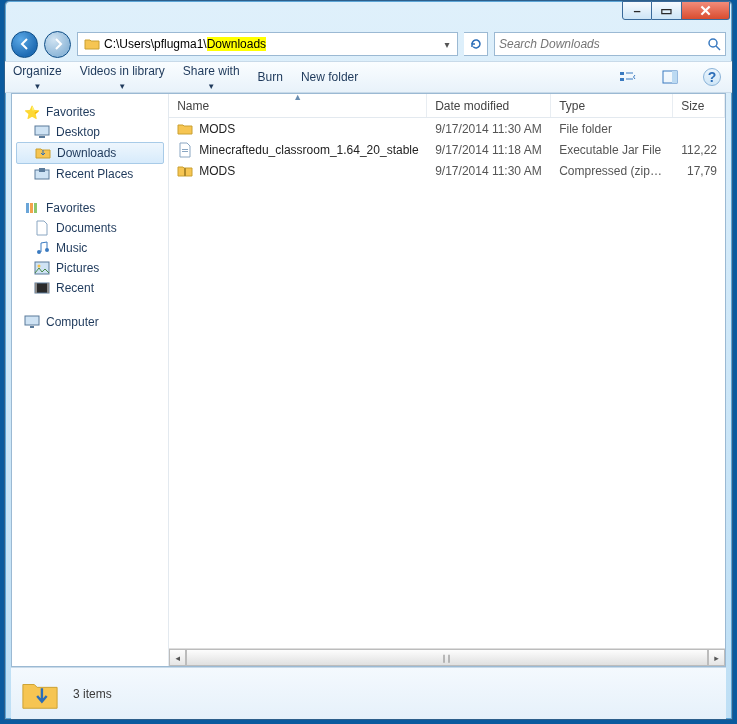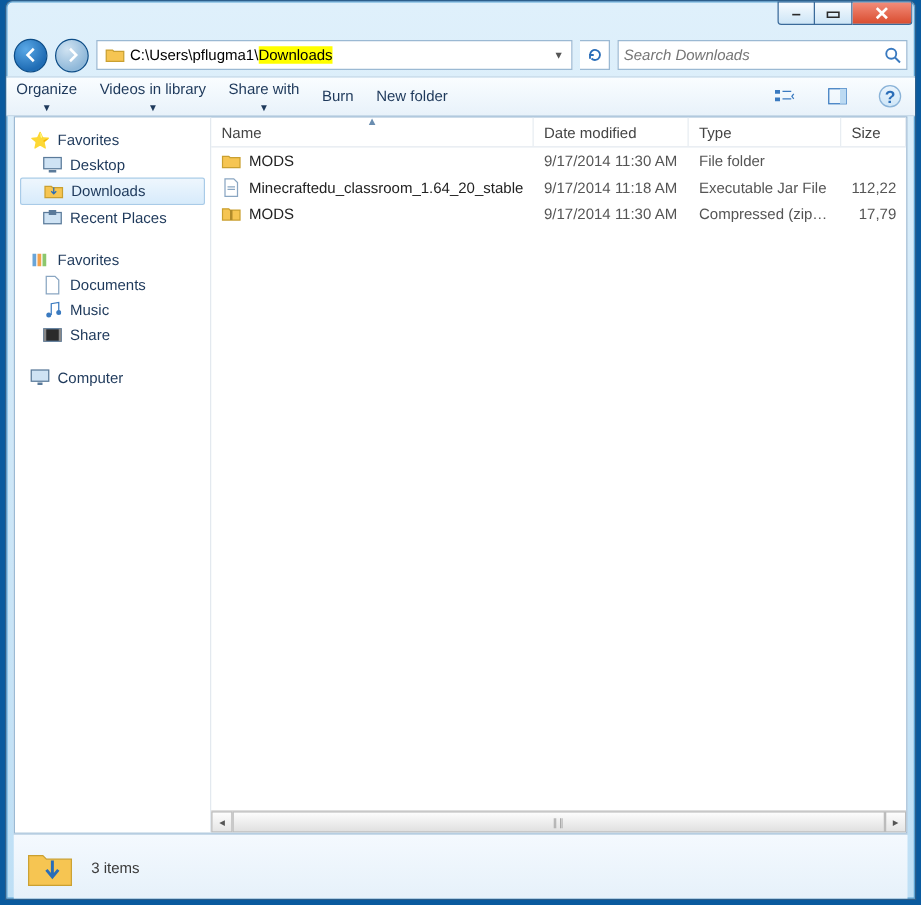--- a/index.html
+++ b/index.html
@@ -289,26 +289,36 @@
                 <circle cx="4" cy="12" r="2" fill="#3a7ac0"></circle>
                 <path d="M6 12V3l6-1v8" stroke="#3a7ac0" fill="none"></path>
                 <circle cx="12" cy="10" r="2" fill="#3a7ac0"></circle>
               </svg>
             </span>
             <span>Music</span>
           </div>
         <div class="navitem">
             <span class="ico">
               <svg width="16" height="14" viewBox="0 0 16 14">
+                <rect x="1" y="1" width="14" height="12" stroke="#5a7a9a" fill="#cfe3f4"></rect>
+                <circle cx="5" cy="5" r="1.5" fill="#f5c04a"></circle>
+                <path d="M1 12l4-5 3 4 3-3 4 4" stroke="#4a8a4a" fill="none"></path>
+              </svg>
+            </span>
+            <span>Pictures</span>
+          </div>
+        <div class="navitem">
+            <span class="ico">
+              <svg width="16" height="14" viewBox="0 0 16 14">
                 <rect x="1" y="2" width="14" height="10" stroke="#5a7a9a" fill="#2a2a2a"></rect>
                 <rect x="1" y="2" width="2" height="10" fill="#888"></rect>
                 <rect x="13" y="2" width="2" height="10" fill="#888"></rect>
               </svg>
             </span>
-            <span>Share</span>
+            <span>Recent</span>
           </div>
       </div>
       <div class="navgroup">
         <div class="navitem navhead">
             <span class="ico">
               <svg width="16" height="14" viewBox="0 0 16 14">
                 <rect x="1" y="1" width="14" height="9" stroke="#5a7a9a" fill="#cfe3f4"></rect>
                 <rect x="6" y="11" width="4" height="2" fill="#5a7a9a"></rect>
               </svg>
             </span>

